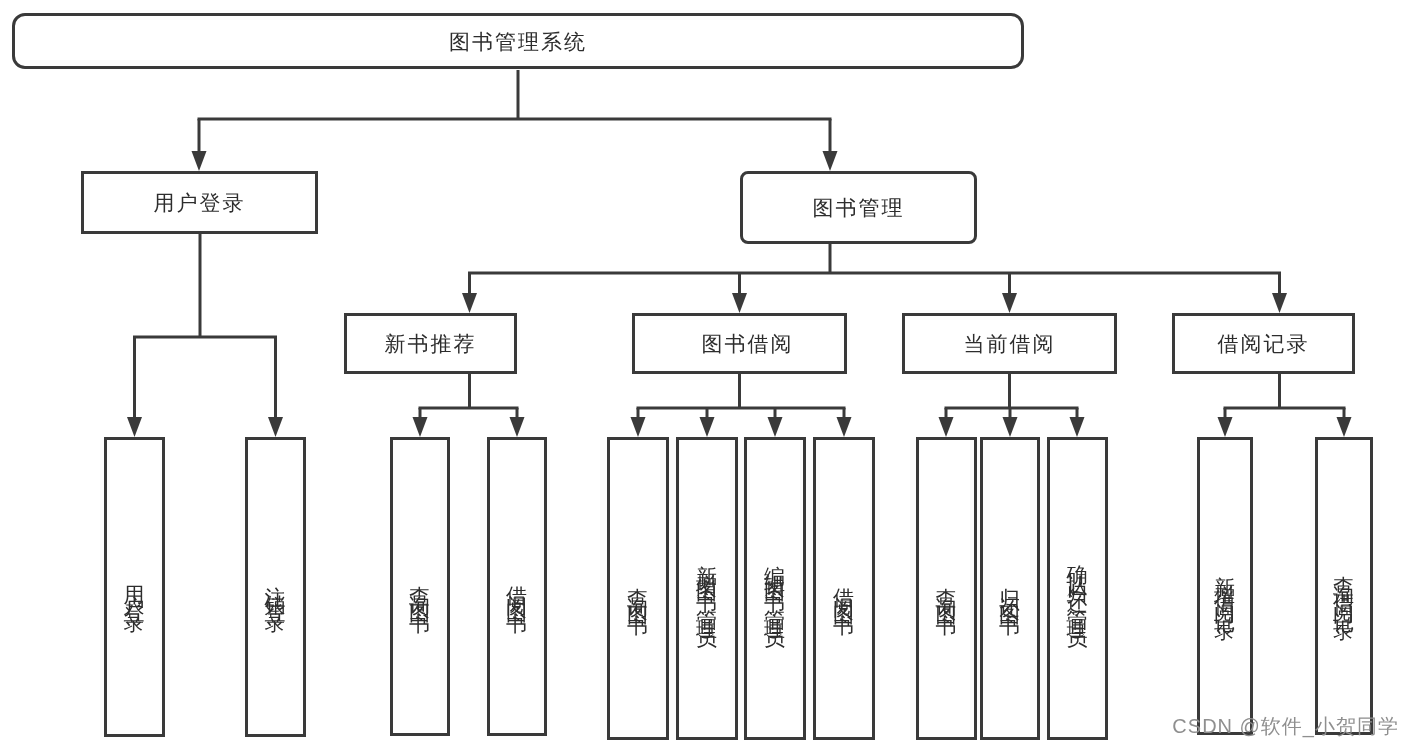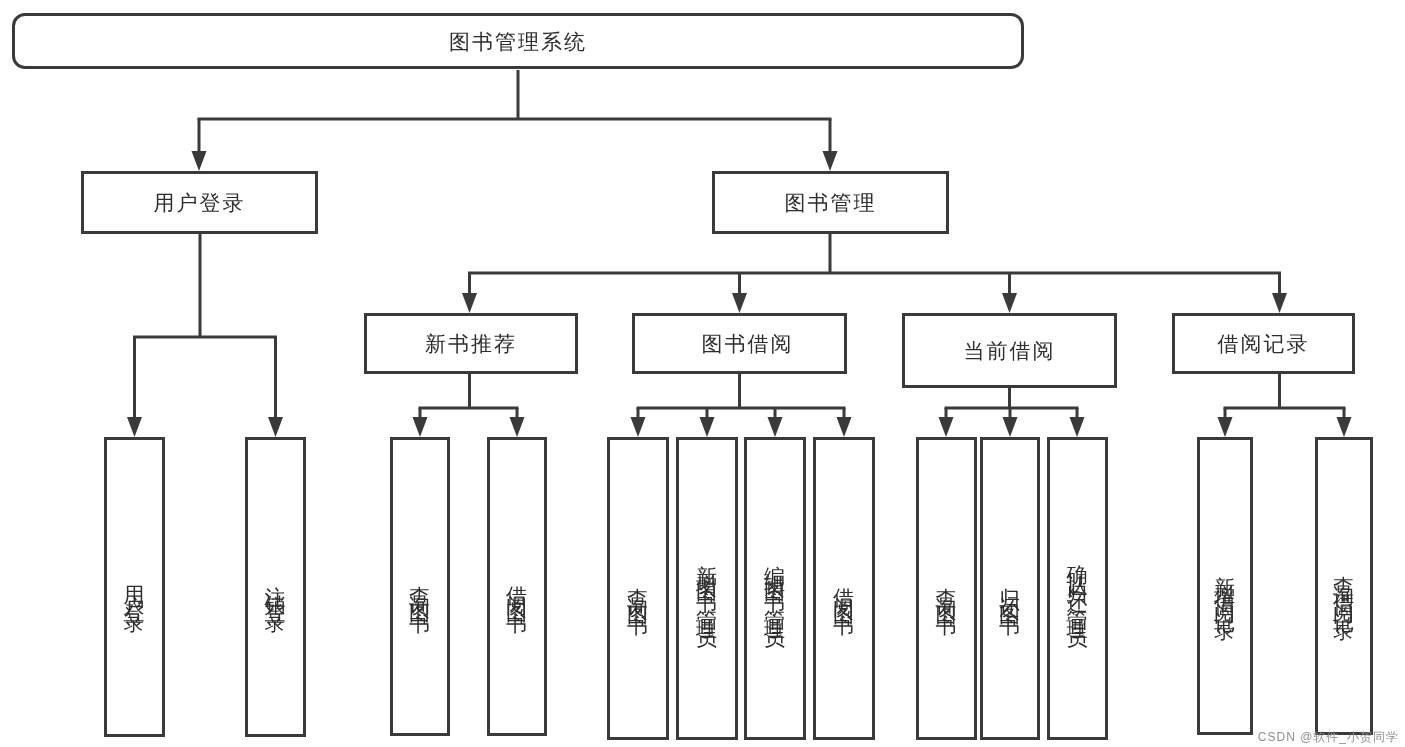--- a/index.html
+++ b/index.html
@@ -19,22 +19,22 @@
     position:absolute;box-sizing:border-box;z-index:1;
     border:3px solid var(--line);background:var(--bg);
     display:flex;align-items:center;justify-content:center;
     font-size:21px;letter-spacing:2px;line-height:1;white-space:nowrap;
   }
   .vbox{
     writing-mode:vertical-rl;text-orientation:mixed;
     font-size:21px;letter-spacing:9px;white-space:normal;
   }
   .watermark{
-    position:absolute;right:6px;bottom:1px;z-index:5;
-    font-size:12px;letter-spacing:1px;color:var(--wm);
+    position:absolute;right:6px;bottom:7px;z-index:5;
+    font-size:20px;letter-spacing:1px;color:var(--wm);
   }
 </style>
 </head>
 <body>
 
 <div class="stage">
 
   <svg class="connectors" width="1405" height="747" viewBox="0 0 1405 747">
       <line x1="518" y1="70" x2="518" y2="119" stroke="#3a3a3a" stroke-width="3"></line>
       <line x1="197.5" y1="119" x2="831.5" y2="119" stroke="#3a3a3a" stroke-width="3"></line>
@@ -86,25 +86,25 @@
       <line x1="1223.5" y1="408" x2="1345.5" y2="408" stroke="#3a3a3a" stroke-width="3"></line>
       <line x1="1225" y1="408" x2="1225" y2="421" stroke="#3a3a3a" stroke-width="3"></line>
       <polygon points="1217.5,417 1232.5,417 1225,437" fill="#3a3a3a"></polygon>
       <line x1="1344" y1="408" x2="1344" y2="421" stroke="#3a3a3a" stroke-width="3"></line>
       <polygon points="1336.5,417 1351.5,417 1344,437" fill="#3a3a3a"></polygon>
     </svg>
 
   <div class="box" style="left:12px;top:13px;width:1012px;height:56px;border-radius:13px;">图书管理系统</div>
 
   <div class="box" style="left:81px;top:171px;width:237px;height:63px;">用户登录</div>
-  <div class="box" style="left:712px;top:171px;width:237px;height:63px;">图书管理</div>
+  <div class="box" style="left:740px;top:171px;width:237px;height:73px;border-radius:8px;">图书管理</div>
 
-  <div class="box" style="left:364px;top:313px;width:214px;height:61px;text-align:right;">新书推荐</div>
+  <div class="box" style="left:344px;top:313px;width:173px;height:61px;text-align:right;">新书推荐</div>
   <div class="box" style="left:632px;top:313px;width:215px;height:61px;padding-left:16px;">图书借阅</div>
-  <div class="box" style="left:902px;top:313px;width:215px;height:75px;">当前借阅</div>
+  <div class="box" style="left:902px;top:313px;width:215px;height:61px;">当前借阅</div>
   <div class="box" style="left:1172px;top:313px;width:183px;height:61px;">借阅记录</div>
 
   <div class="box vbox" style="left:104px;top:437px;width:61px;height:300px;">用户登录</div>
   <div class="box vbox" style="left:245px;top:437px;width:61px;height:300px;">注销登录</div>
 
   <div class="box vbox" style="left:390px;top:437px;width:60px;height:299px;">查询图书</div>
   <div class="box vbox" style="left:487px;top:437px;width:60px;height:299px;">借阅图书</div>
 
   <div class="box vbox" style="left:607px;top:437px;width:62px;height:303px;">查询图书</div>
   <div class="box vbox" style="left:676px;top:437px;width:62px;height:303px;">新增图书（管理员）</div>

